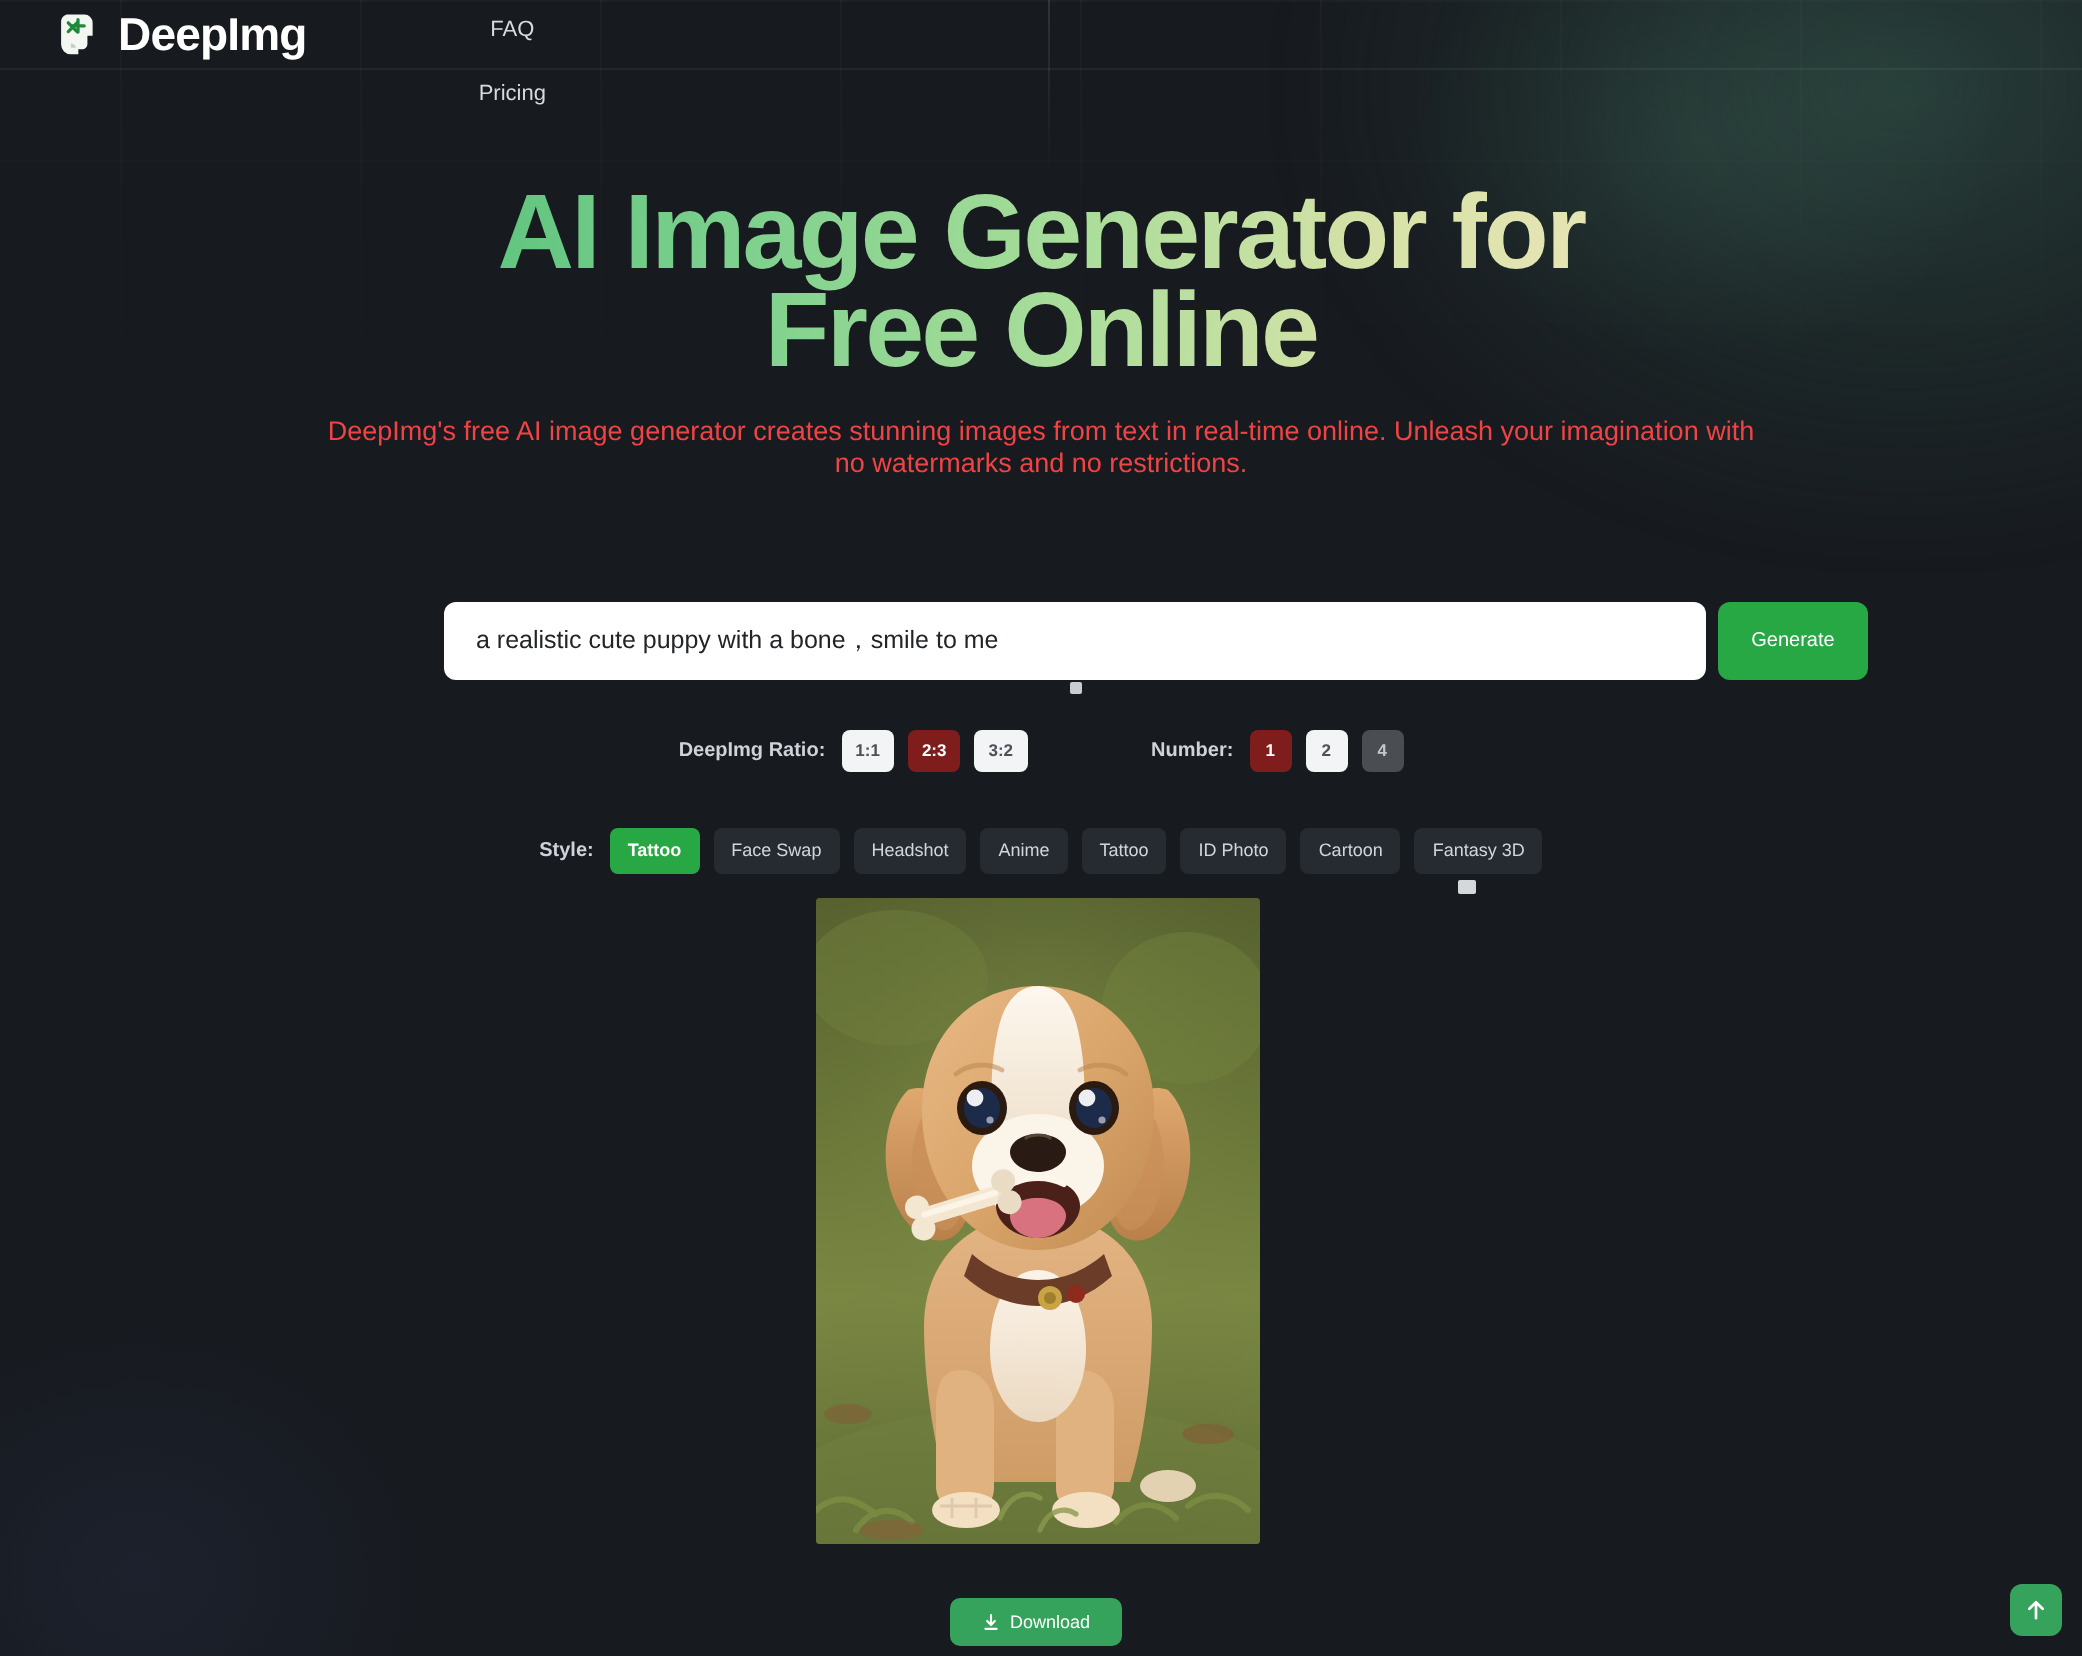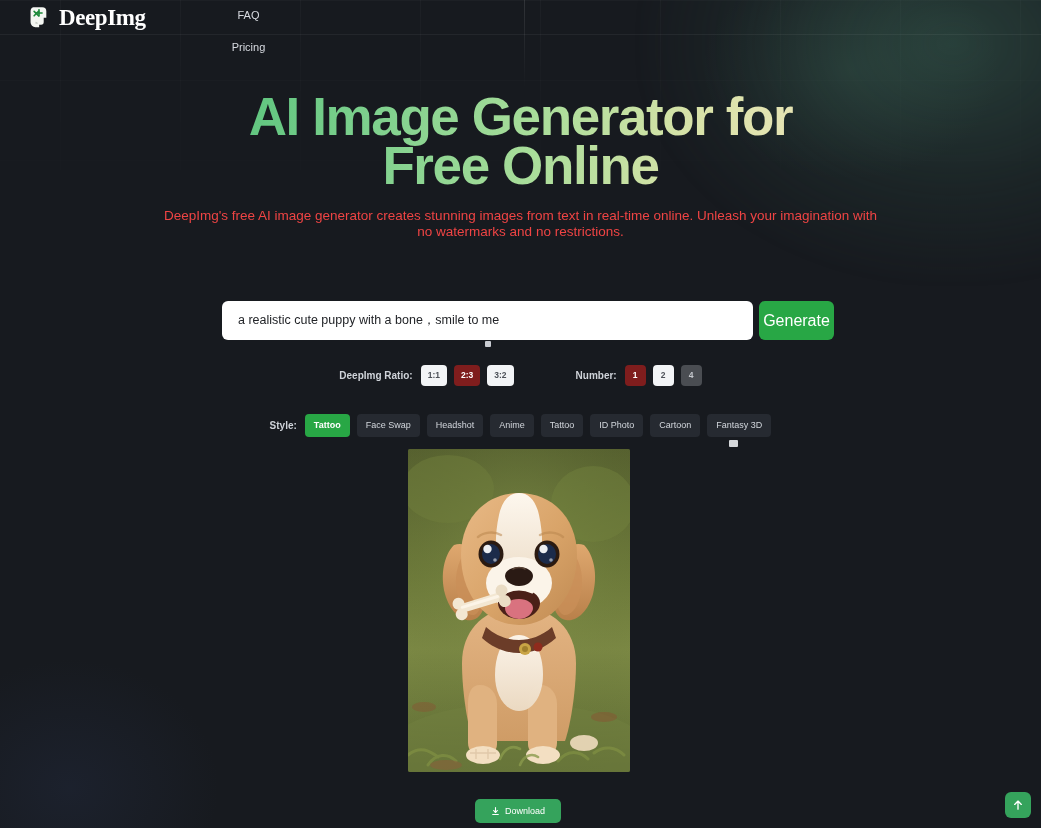--- a/index.html
+++ b/index.html
@@ -52,21 +52,21 @@
   .header {
     position:absolute; top:0; left:0; width:100%; height:34px;
     display:flex; align-items:center;
     z-index:5;
   }
   .header-divider {
     position:absolute; top:34px; left:0; width:100%; height:1px;
     background:rgba(255,255,255,0.055);
     z-index:5;
   }
-  .brand { display:flex; align-items:center; gap:7px; margin-left:26px;font-family:Liberation Serif, serif; }
+  .brand { display:flex; align-items:center; gap:7px; margin-left:26px; }
   .brand-mark { width:26px; height:26px; display:block; }
   .brand-name {
     color:#ffffff; font-size:23px; font-weight:700; letter-spacing:-0.4px;
     line-height:1;
   }
   .nav { display:flex; align-items:center; gap:18px; margin-left:86px;flex-direction:column; }
   .nav-link {
     color:#d7dae0; font-size:11px; text-decoration:none; line-height:1;
     padding-bottom:3px; position:relative; cursor:pointer;
   }
@@ -85,36 +85,36 @@
     -webkit-text-fill-color:transparent; color:transparent;
     max-width:640px; margin:0 auto;
   }
   .hero-sub {
     margin:17px auto 0; max-width:730px;
     color:#ef4444; font-size:13.5px; line-height:1.25; font-weight:400;
   }
 
   
   .prompt-row {
-    position:absolute; top:301px; left:222px; width:612px;
+    position:absolute; top:301px; left:222px; width:712px;
     display:flex; align-items:flex-end; gap:6px; z-index:4;
   }
   .prompt-box {
     flex:1; background:#ffffff; border-radius:6px;
     display:flex; align-items:center; padding:0 16px;
     height:39px; position:relative;
   }
   .prompt-text { color:#222428; font-size:12.5px; line-height:1; }
   .prompt-caret {
     position:absolute; left:50%; bottom:-7px; transform:translateX(-50%);
     width:6px; height:6px; background:#c9ccd2; border-radius:1px;
   }
   .generate-btn {
     width:75px; height:39px; background:#28a745; border:none; border-radius:6px;
-    color:#ffffff; font-size:16px; font-family:inherit; cursor:pointer;
+    color:#ffffff; font-size:10px; font-family:inherit; cursor:pointer;
     display:flex; align-items:center; justify-content:center;
   }
 
   
   .opt-row {
     position:absolute; left:0; width:100%;
     display:flex; align-items:center; justify-content:center;
     z-index:4;
   }
   .opt-row.ratio-row { top:365px; }

